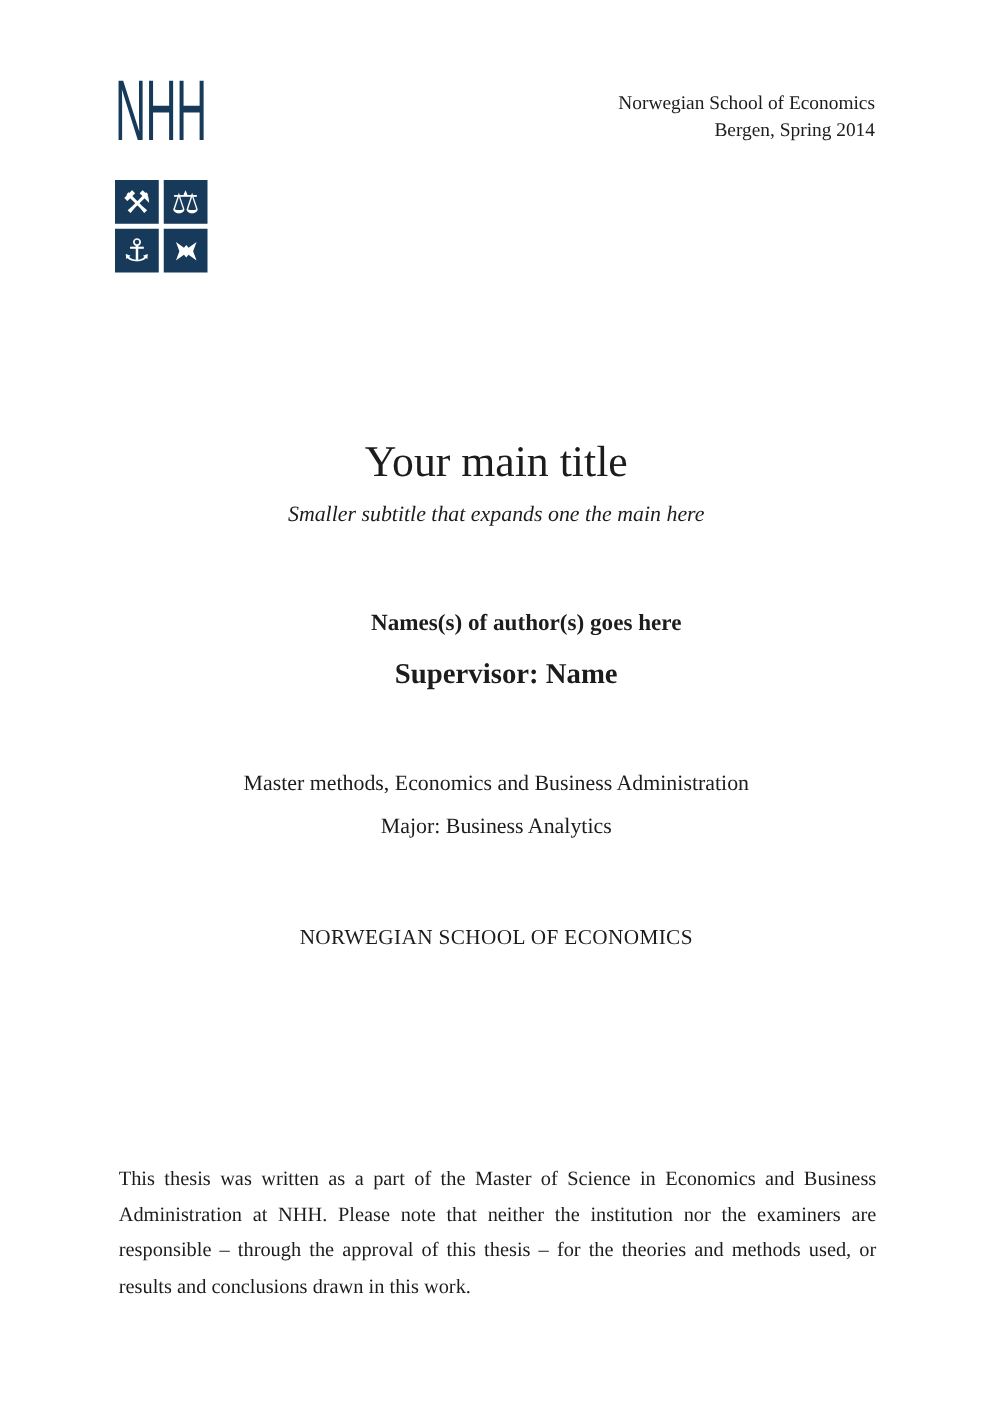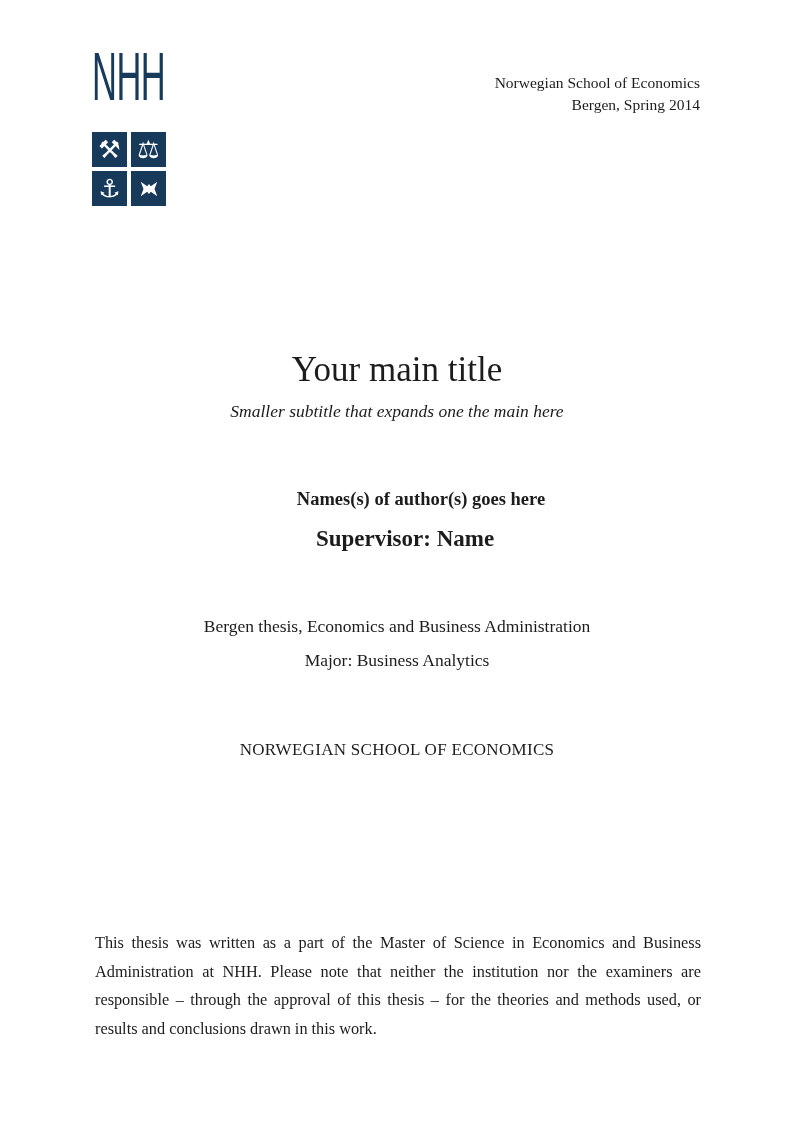--- a/index.html
+++ b/index.html
@@ -12,21 +12,21 @@
     height: 1123px;
     background: #ffffff;
     margin: 0 auto;
     overflow: hidden;
   }
 
   
   .logo-block {
     position: absolute;
     left: 92px;
-    top: 52px;
+    top: 64px;
   }
   .logotype {
     display: block;
     height: 52px;
     font-family: "Liberation Sans", sans-serif;
     font-weight: 400;
     font-size: 69px;
     line-height: 50px;
     letter-spacing: -1px;
     color: #17395a;
@@ -123,19 +123,19 @@
 
   <div class="corner">
     <div>Norwegian School of Economics</div>
     <div>Bergen, Spring 2014</div>
   </div>
 
   <div class="centered main-title">Your main title</div>
   <div class="centered subtitle">Smaller subtitle that expands one the main here</div>
   <div class="centered authors">Names(s) of author(s) goes here</div>
   <div class="centered supervisor">Supervisor: Name</div>
-  <div class="centered program-1">Bergen thesis, Economics and Business Administration</div>
+  <div class="centered program-1">Master methods, Economics and Business Administration</div>
   <div class="centered program-2">Major: Business Analytics</div>
   <div class="centered school-name">NORWEGIAN SCHOOL OF ECONOMICS</div>
 
   <p class="disclaimer">This thesis was written as a part of the Master of Science in Economics and Business Administration at NHH. Please note that neither the institution nor the examiners are responsible – through the approval of this thesis – for the theories and methods used, or results and conclusions drawn in this work.</p>
 
 </div>
 
 </body></html>

